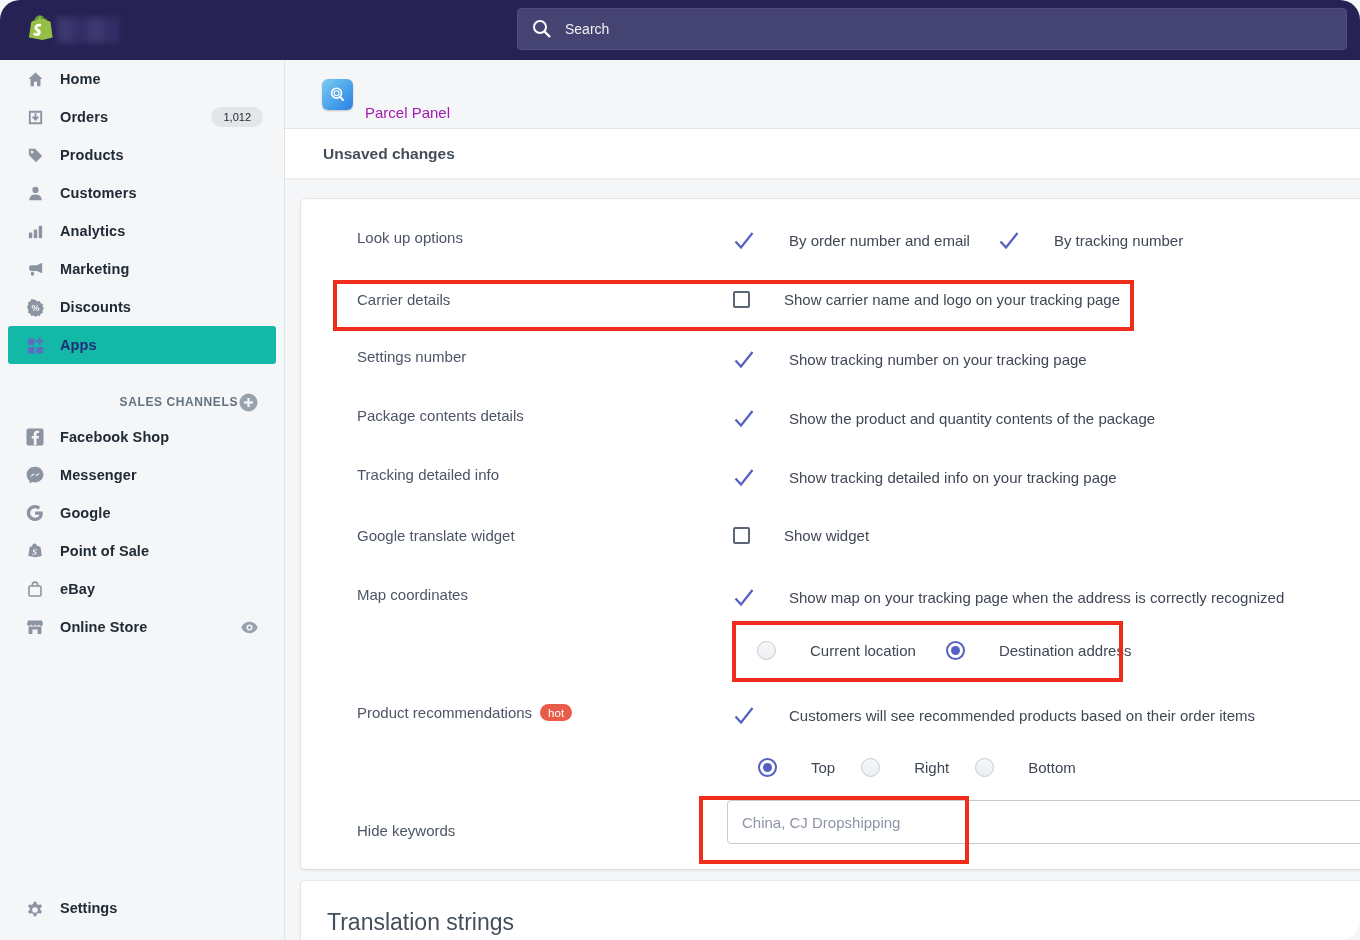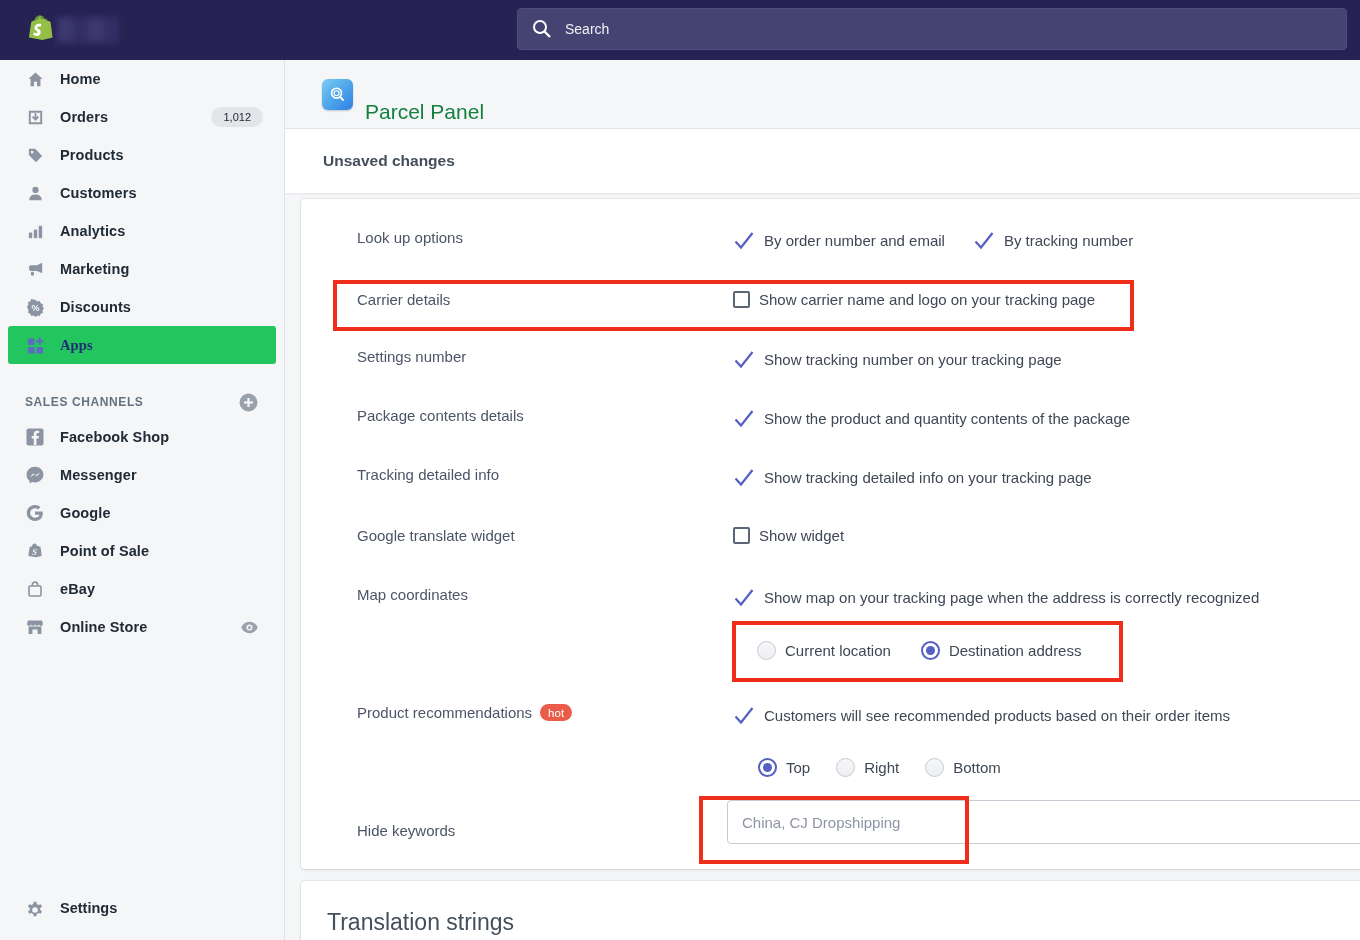--- a/index.html
+++ b/index.html
@@ -1,18 +1,18 @@
 <!DOCTYPE html>
 <html><head>
 <meta charset="utf-8">
 <style>
   * { margin:0; padding:0; box-sizing:border-box; }
   html,body { width:1360px; height:940px; overflow:hidden; background:#f4f6f8;
               font-family:"Liberation Sans", sans-serif; }
-  .page { position:relative; width:1360px; height:940px; overflow:hidden; }
+  .page { position:relative; width:1360px; height:940px; overflow:hidden;border-radius:20px; }
 
   
   .topbar { position:absolute; left:0; top:0; width:1360px; height:60px; background:#262253; z-index:30; }
   .shopify-logo { position:absolute; left:21px; top:11px; width:38px; height:38px; }
   .store-blur { position:absolute; left:57px; top:17px; width:62px; height:26px; filter:blur(3px);
                 display:grid; grid-template-columns:repeat(4,1fr); grid-template-rows:1fr 1fr; }
   .store-blur div { background:#3c3870; }
   .store-blur div:nth-child(2n){ background:#332f66; }
   .searchbar { position:absolute; left:517px; top:8px; width:830px; height:42px; background:#454371;
                border:1px solid #514e7e; border-radius:4px; display:flex; align-items:center; }
@@ -22,56 +22,56 @@
   .searchbar input::placeholder { color:#f0f0f5; opacity:1; }
 
   
   .sidebar { position:absolute; left:0; top:60px; width:285px; height:880px; background:#f4f6f8;
              border-right:1px solid #dfe3e8; z-index:20; }
   .nav { }
   .nav-item { position:relative; height:38px; display:flex; align-items:center; margin:0 8px;
               padding-left:17px; border-radius:3px; cursor:pointer; }
   .nav-item .ic { width:20px; height:20px; display:flex; align-items:center; justify-content:center; }
   .nav-item .lbl { margin-left:15px; font-size:14.5px; color:#212b36; font-weight:600; letter-spacing:.1px; }
-  .nav-item.active { background:#22c55e;font-family:Liberation Serif, serif; }
+  .nav-item.active { background:#14b8a6; }
   .nav-item.active .lbl { color:#202e78; }
   .badge { position:absolute; right:13px; background:#e3e5e8; color:#212b36; font-size:11px;
            padding:4px 12px; border-radius:12px; }
-  .sc-header { display:flex; align-items:center; justify-content:space-between;
+  .sc-header { display:flex; align-items:center; justify-content:flex-end;
                margin:28px 25px 6px 25px; height:20px; }
   .sc-header .sc-title { font-size:12px; font-weight:700; color:#637381; letter-spacing:.6px; }
   .settings-item { position:absolute; left:8px; right:8px; bottom:0px; height:40px; display:flex;
                    align-items:flex-start; padding-left:17px; cursor:pointer; }
   .settings-item .lbl { margin-left:15px; font-size:14.5px; color:#212b36; font-weight:600; }
   .eye { position:absolute; right:16px; }
 
   
   .main { position:absolute; left:285px; top:60px; width:1075px; height:880px; background:#f4f6f8; }
   .app-header { position:absolute; left:0; top:0; width:100%; height:68px; display:flex; align-items:center; }
   .app-icon { width:31px; height:31px; border-radius:6px; margin-left:37px;
               background:linear-gradient(135deg,#7ecbf2 0%, #4aa3ea 55%, #2f7fe0 100%);
               display:flex; align-items:center; justify-content:center;
               box-shadow:0 1px 2px rgba(0,0,0,.2); }
-  .app-title { margin-left:12px; font-size:21px; color:#15803d;margin-top:36px; }
-  .unsaved-bar { position:absolute; left:0; top:68px; width:100%; height:65px; background:#fff;
+  .app-title { margin-left:12px; font-size:15px; color:#a21caf;margin-top:36px; }
+  .unsaved-bar { position:absolute; left:0; top:68px; width:100%; height:50px; background:#fff;
                  border-top:1px solid #e3e4e6; box-shadow:0 1px 2px rgba(0,0,0,.07);
                  display:flex; align-items:center; }
   .unsaved-bar span { margin-left:38px; font-size:15.5px; font-weight:700; color:#454f5b; }
 
   .card { position:absolute; background:#fff; border-radius:4px;
           box-shadow:0 0 0 1px rgba(63,63,68,.06), 0 1px 3px rgba(63,63,68,.14); }
   .card1 { left:16px; top:139px; width:1069px; height:670px; }
   .card2 { left:16px; top:821px; width:1069px; height:80px; }
   .card2 h2 { position:absolute; left:26px; top:28px; font-size:23px; font-weight:400; color:#454f5b; }
 
   .srow { position:absolute; left:0; width:100%; }
   .row-label { position:absolute; left:56px; top:0; font-size:15px; color:#4c5566; white-space:nowrap;
                display:flex; align-items:center; }
   .row-content { position:absolute; left:432px; top:0; display:flex; align-items:center; gap:28px; }
-  .opt { display:flex; align-items:center; }
+  .opt { display:flex; align-items:center;gap:25px; }
   .opt .txt { font-size:15px; color:#3f4755; margin-left:9px; white-space:nowrap; }
   .checkmark { width:22px; height:22px; flex:0 0 auto; }
   .checkbox { width:17px; height:17px; border:2px solid #5a6575; border-radius:2px; background:#fff;
               flex:0 0 auto; cursor:pointer; }
   .radio { width:19px; height:19px; border-radius:50%; border:1px solid #c6ccd4; flex:0 0 auto;
            background:linear-gradient(180deg,#f6f7f9,#eceef1); cursor:pointer; }
   .radio.sel { border:2px solid #5461c2; background:#fff; position:relative; }
   .radio.sel::after { content:""; position:absolute; left:3px; top:3px; width:9px; height:9px;
                       border-radius:50%; background:#5461c2; }
   .hot { background:#ea5c49; color:#fff; font-size:11.5px; padding:2.5px 8px; border-radius:10px;

